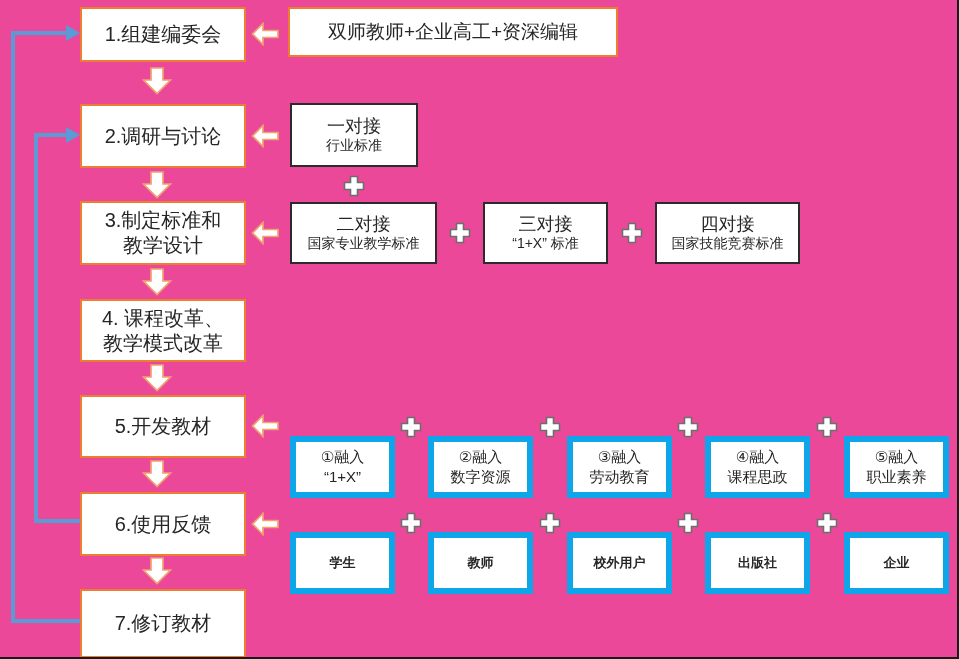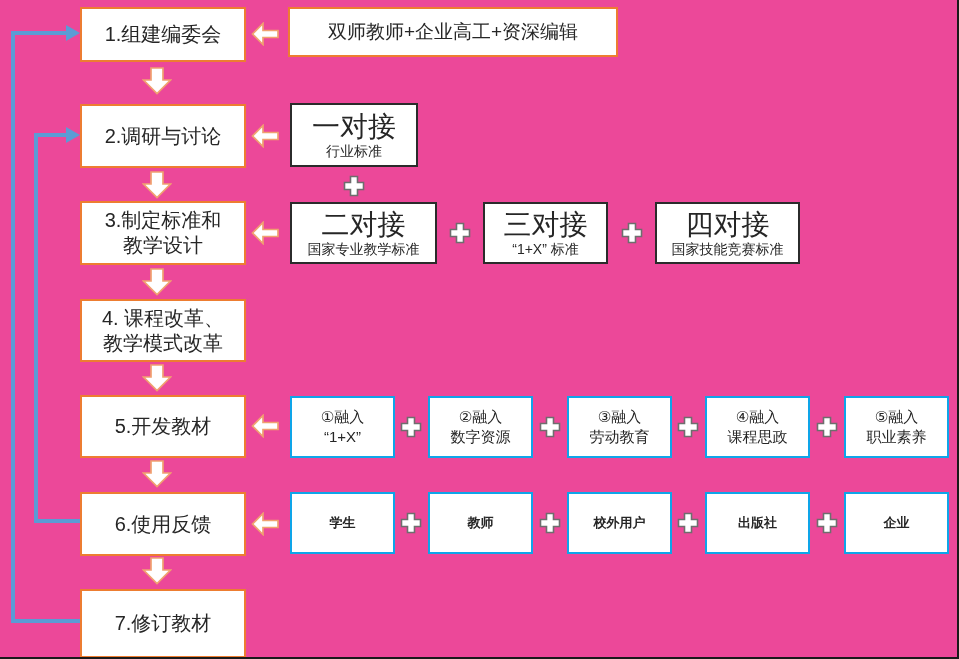--- a/index.html
+++ b/index.html
@@ -9,24 +9,24 @@
     border-right:2px solid #1a1a1a; border-bottom:2px solid #1a1a1a;
     box-sizing:border-box; overflow:hidden;
   }
   .box {
     position:absolute; background:#fff; box-sizing:border-box;
     display:flex; flex-direction:column; align-items:center; justify-content:center;
     text-align:center; line-height:1.25;
   }
   .orange { border:2px solid #ED7D31; }
   .blackb { border:2px solid #2b2b2b; }
-  .slate  { border:2px solid #0ea5e9; }
+  .slate  { border:6px solid #0ea5e9;margin-top:40px; }
   .t-main { font-size:20px; }
   .t-big  { font-size:19px; }
-  .t-lg   { font-size:28px; line-height:1.15; }
+  .t-lg   { font-size:18px; line-height:1.15; }
   .t-sub  { font-size:14px; line-height:1.2; }
   .t-sm   { font-size:15px; line-height:1.35; }
   .t-md   { font-size:13px;font-weight:bold; }
   .icon-abs { position:absolute; }
   .bl { position:absolute; background:#5B9BD5; }
   .bl-head {
     position:absolute; width:0; height:0;
     border-top:8px solid transparent; border-bottom:8px solid transparent;
     border-left:14px solid #5B9BD5;
   }

